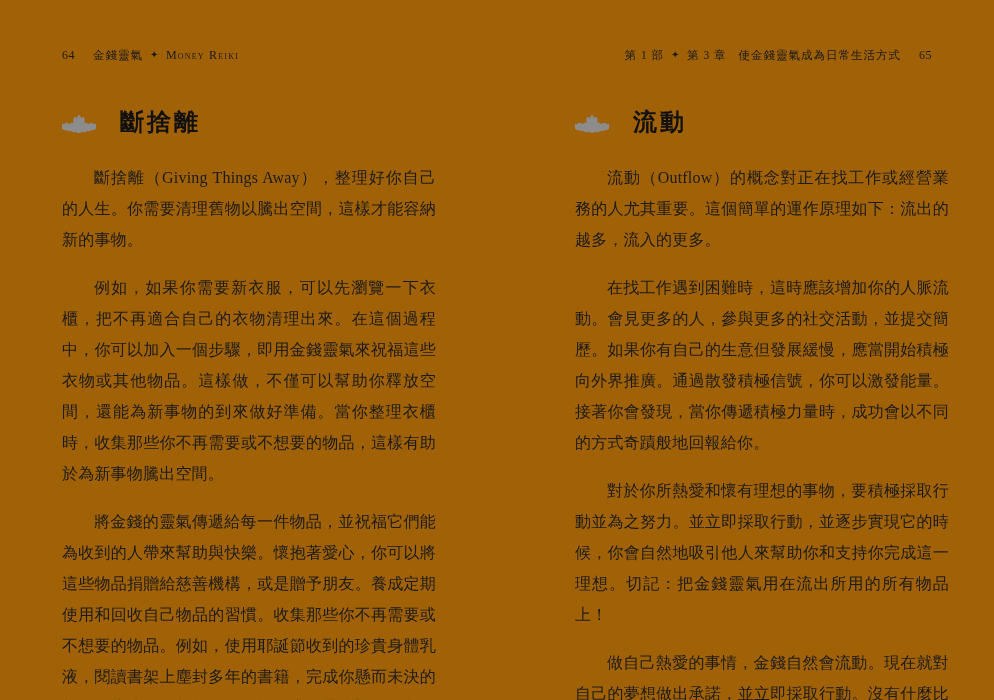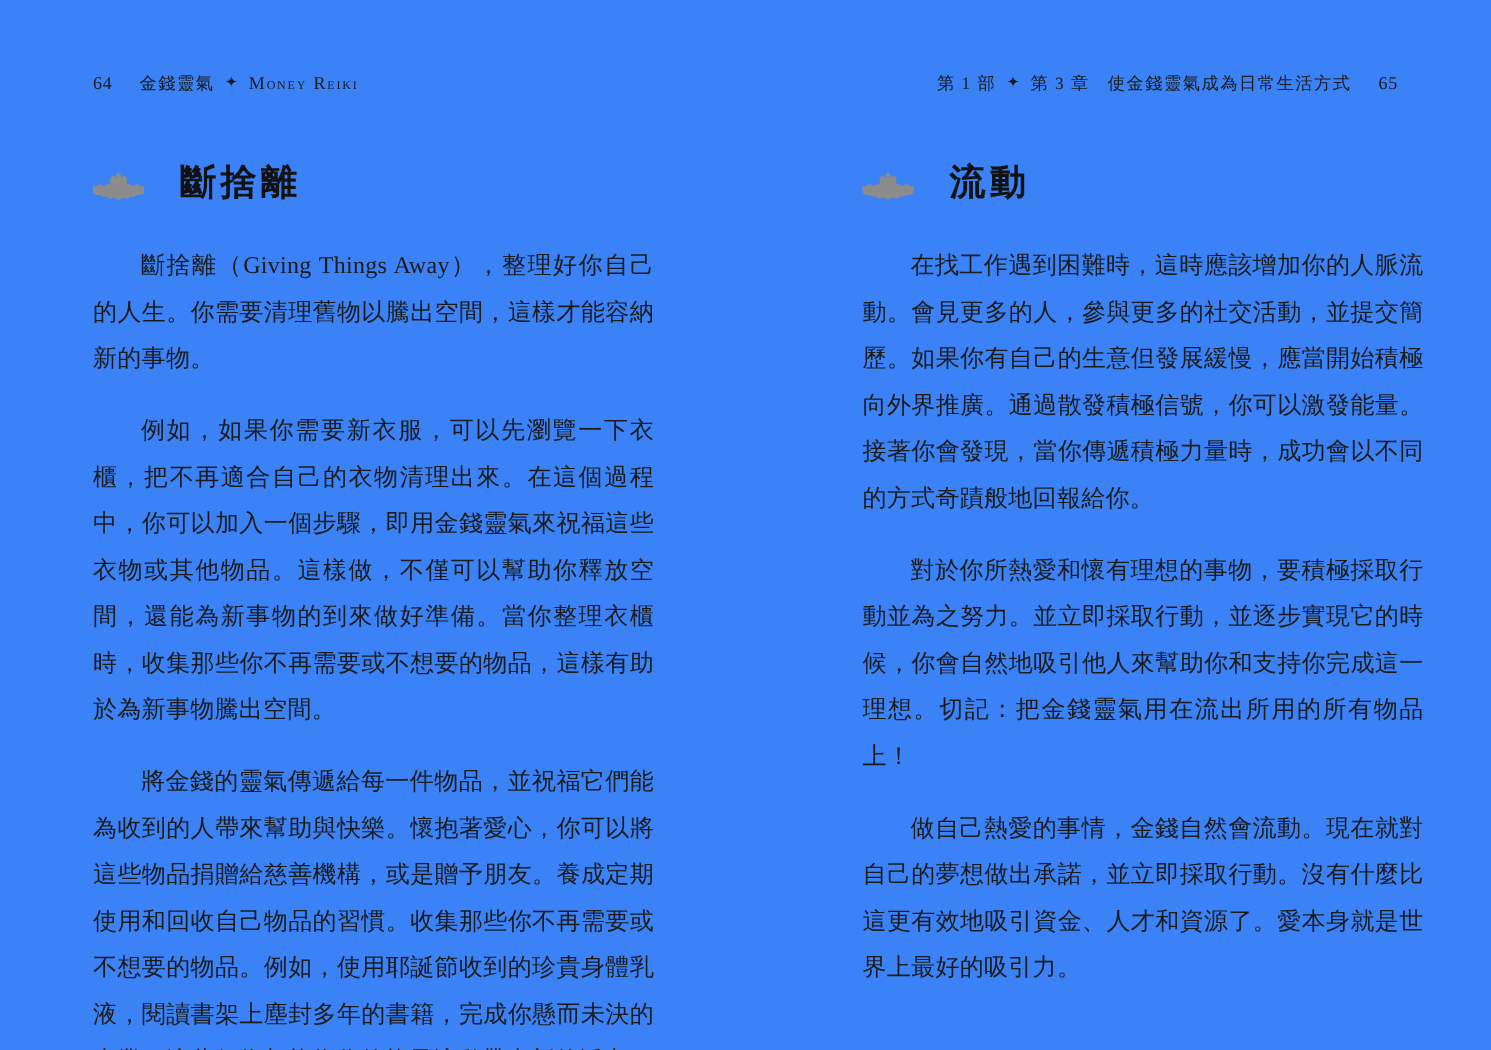--- a/index.html
+++ b/index.html
@@ -11,21 +11,21 @@
     width: 994px;
     height: 700px;
     font-family: "Liberation Serif", "DejaVu Serif", serif;
     color: #1a1a1a;
     overflow: hidden;
   }
   .page {
     position: relative;
     width: 994px;
     height: 700px;
-    background: #3b82f6;
+    background: #a16207;
     box-sizing: border-box;
   }
   .spread {
     display: flex;
     width: 100%;
     height: 100%;
   }
   .page-half {
     position: relative;
     width: 497px;
@@ -192,20 +192,21 @@
               <ellipse cx="4" cy="33" rx="5" ry="8" transform="rotate(-60 4 33)"></ellipse>
               <ellipse cx="64" cy="33" rx="5" ry="8" transform="rotate(60 64 33)"></ellipse>
               <ellipse cx="28" cy="24" rx="5" ry="11" transform="rotate(-12 28 24)"></ellipse>
               <ellipse cx="40" cy="24" rx="5" ry="11" transform="rotate(12 40 24)"></ellipse>
               <ellipse cx="34" cy="21" rx="4.5" ry="12"></ellipse>
             </g>
           </svg>
           <div class="heading-text">流動</div>
         </div>
         <div class="body">
+          <p>流動（Outflow）的概念對正在找工作或經營業務的人尤其重要。這個簡單的運作原理如下：流出的越多，流入的更多。</p>
           <p>在找工作遇到困難時，這時應該增加你的人脈流動。會見更多的人，參與更多的社交活動，並提交簡歷。如果你有自己的生意但發展緩慢，應當開始積極向外界推廣。通過散發積極信號，你可以激發能量。接著你會發現，當你傳遞積極力量時，成功會以不同的方式奇蹟般地回報給你。</p>
           <p>對於你所熱愛和懷有理想的事物，要積極採取行動並為之努力。並立即採取行動，並逐步實現它的時候，你會自然地吸引他人來幫助你和支持你完成這一理想。切記：把金錢靈氣用在流出所用的所有物品上！</p>
           <p>做自己熱愛的事情，金錢自然會流動。現在就對自己的夢想做出承諾，並立即採取行動。沒有什麼比這更有效地吸引資金、人才和資源了。愛本身就是世界上最好的吸引力。</p>
         </div>
       </div>
     </div>
 
   </div>
 </div>
 

